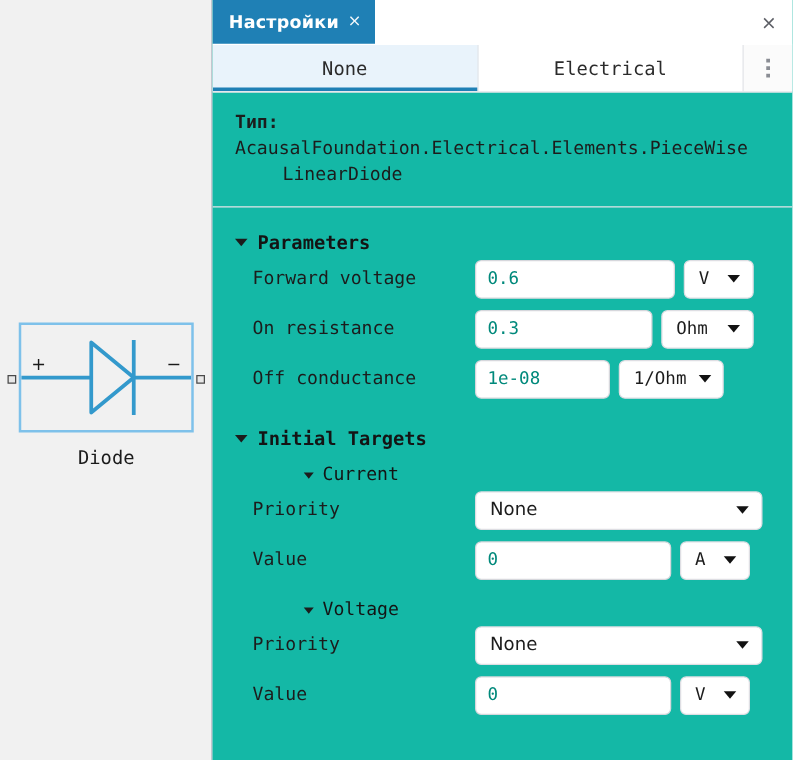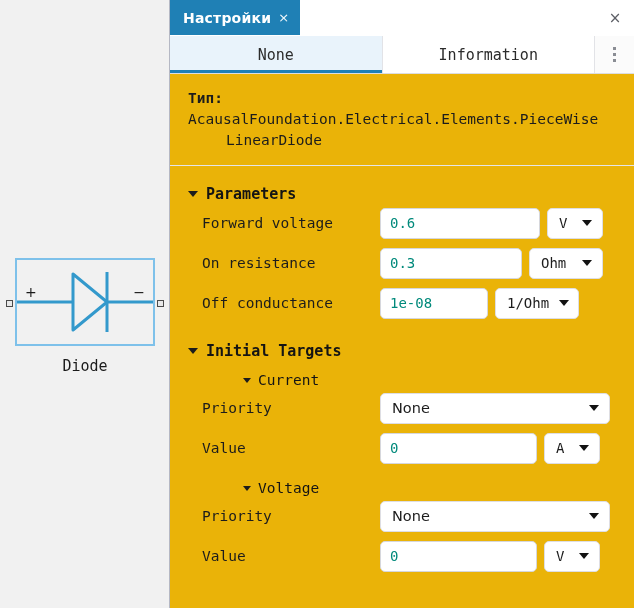--- a/index.html
+++ b/index.html
@@ -71,21 +71,21 @@
     font-size: 15px;
     color: #1a1a1a;
   }
 
   
   .right-panel {
     flex: 1 1 auto;
     height: 608px;
     display: flex;
     flex-direction: column;
-    background: #eab308;
+    background: #14b8a6;
     position: relative;
     overflow: hidden;
   }
 
   
   .window-tabbar {
     height: 36px;
     background: #ffffff;
     display: flex;
     align-items: stretch;
@@ -340,21 +340,21 @@
       </div>
       <div class="win-tabbar-spacer"></div>
       <div class="win-close">×</div>
     </div>
 
     <div class="inner-tabs">
       <div class="itab active">
         <span>None</span>
       </div>
       <div class="itab">
-        <span>Information</span>
+        <span>Electrical</span>
       </div>
       <div class="itab-kebab">
         <span></span>
           <span></span>
           <span></span>
       </div>
     </div>
 
     <div class="type-row">
       <span class="type-key">Тип:</span>

